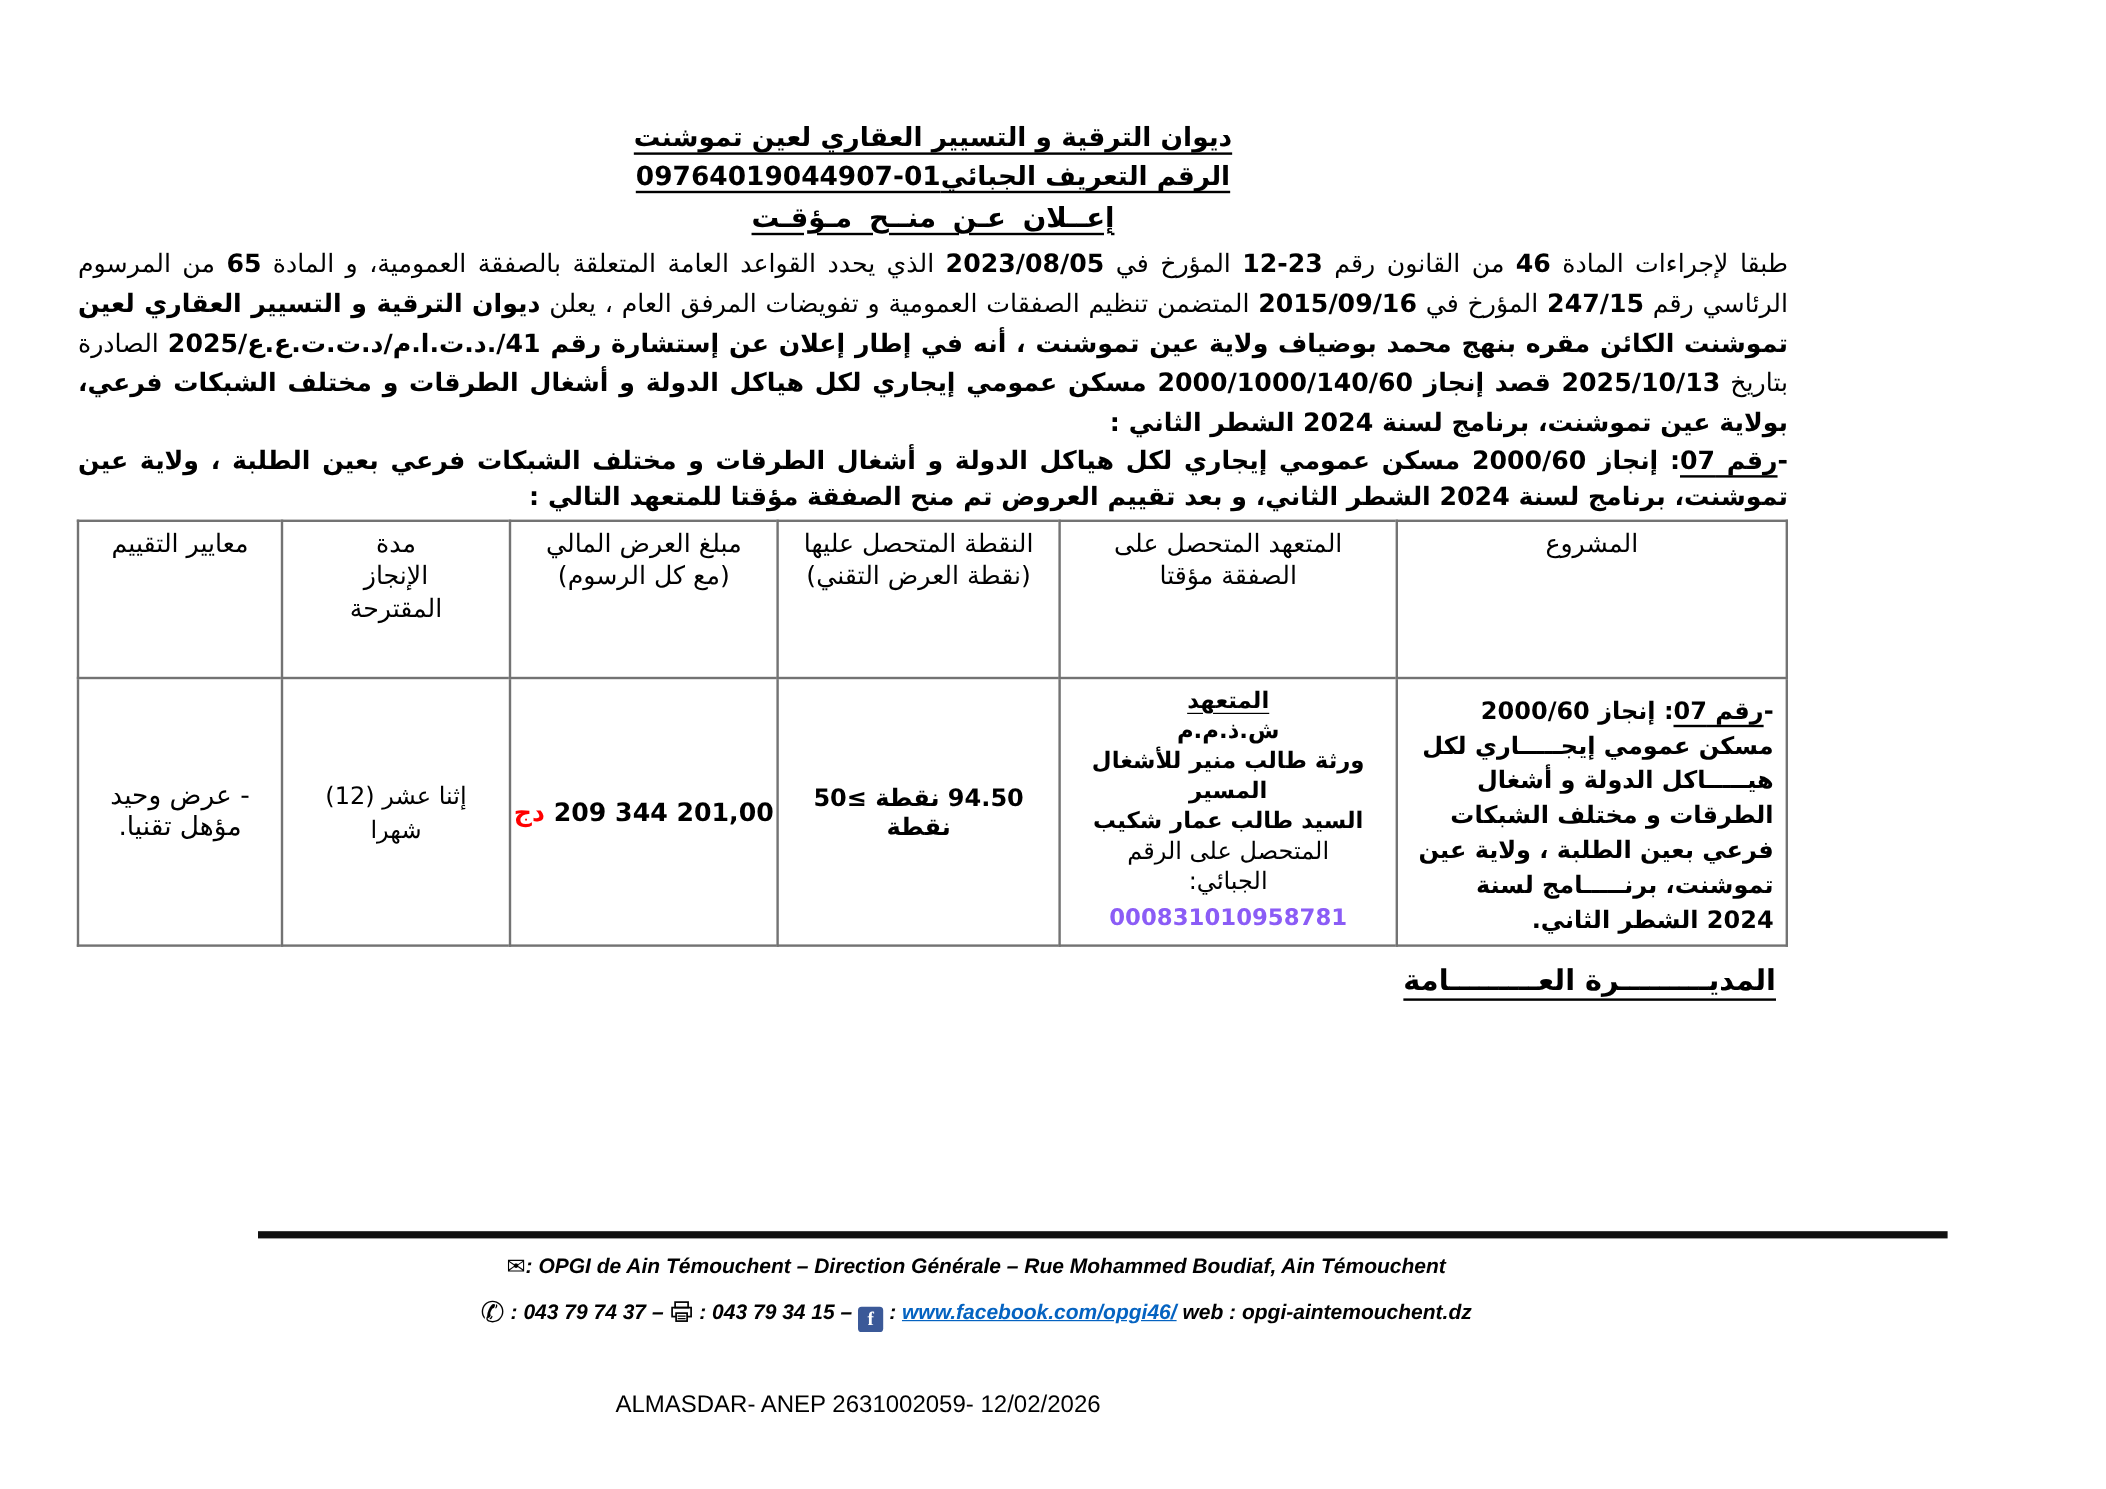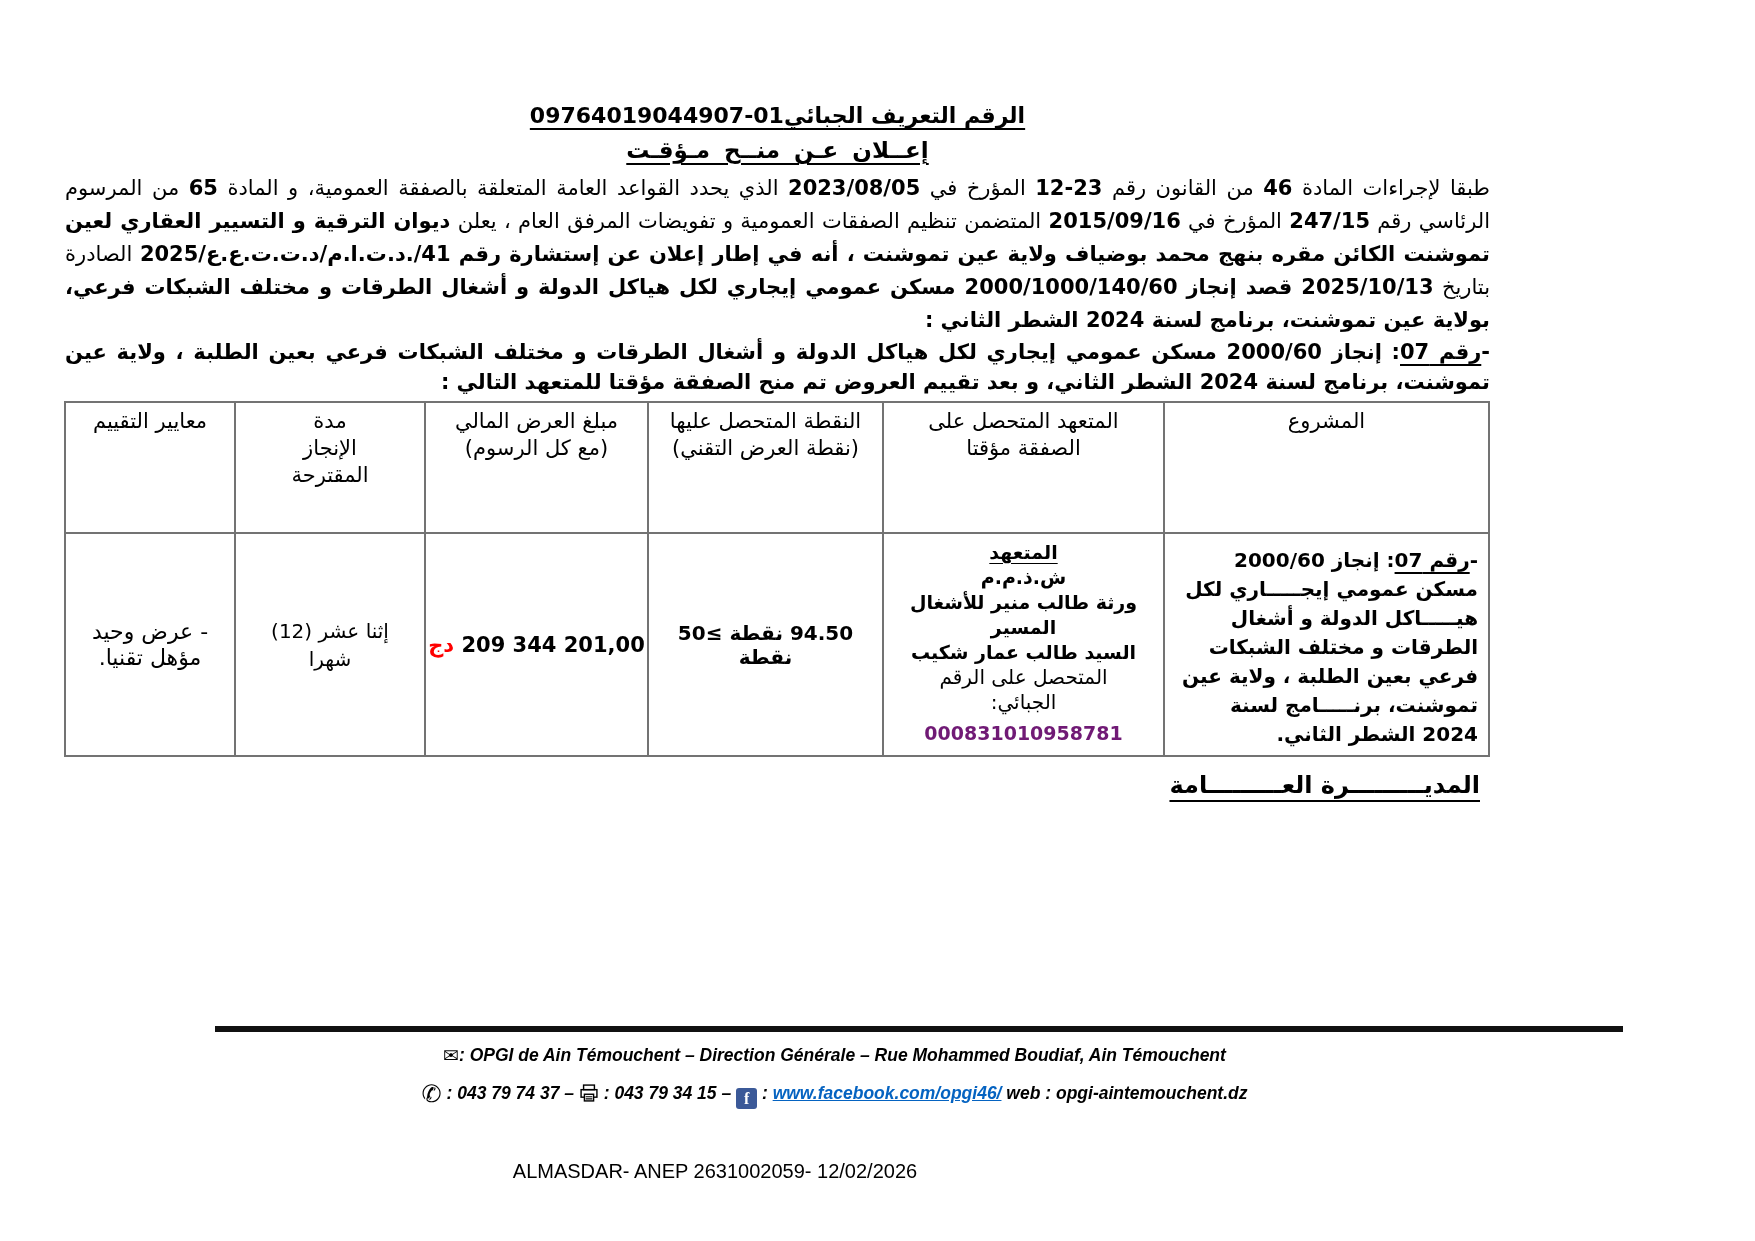--- a/index.html
+++ b/index.html
@@ -61,39 +61,39 @@
     vertical-align:top;
     text-align:center;
     font-size:19px;
     line-height:25px;
     padding:6px 4px;
     margin-left:16px;
   }
   .c-title { font-weight:bold; text-decoration:underline; text-underline-offset:4px; }
   .c-bold { font-weight:bold; }
   .c-reg  { font-size:20px; }
-  .c-tax  { font-weight:bold; color:#701a75; margin-top:6px; direction:ltr; }
+  .c-tax  { font-weight:bold; color:#8b5cf6; margin-top:6px; direction:ltr; }
   td.score-cell, td.amount-cell, td.duration-cell, td.criteria-cell {
     vertical-align:middle; text-align:center;
   }
   td.score-cell { font-size:20px; font-weight:bold; }
   td.amount-cell { font-size:21px; font-weight:bold; }
   td.duration-cell { font-size:20px; font-weight:normal; white-space:pre-line; line-height:28px; }
   td.criteria-cell { font-size:22px; white-space:pre-line; line-height:26px; }
   .signature {
     margin-top:14px;
     padding-right:10px;
     font-size:24px; font-weight:bold;
     text-decoration:underline; text-underline-offset:7px;
     text-align:right;
   }
   
   .rule { position:absolute; top:1026px; left:215px; width:1408px; height:6px; background:#111; }
   .f-line {
-    position:absolute; left:232px; width:1205px;
+    position:absolute; left:211px; width:1205px;
     direction:ltr; text-align:center;
     font-family:"Liberation Sans", sans-serif;
     font-style:italic; font-weight:600;
     font-size:17.5px; color:#000;
   }
   .f1 { top:1044px; }
   .f2 { top:1080px; }
   .f-line .icon { font-style:normal; font-weight:normal; }
   .envelope { font-size:19px; vertical-align:-1px; }
   .phone { font-size:24px; vertical-align:-3px; }
@@ -114,20 +114,21 @@
     font-size:20px;
   }
 </style>
 </head>
 <body>
 
 <div class="page">
   <div class="content">
 
     <div class="hdr">
+      <div class="h1 u">ديوان الترقية و التسيير العقاري لعين تموشنت</div>
       <div class="h2"><span class="u"><span>الرقم التعريف الجبائي</span><span dir="ltr">09764019044907-01</span></span></div>
       <div class="h3 u">إعــلان عـن منــح مـؤقـت</div>
     </div>
 
     <p class="intro"><span>طبقا لإجراءات المادة </span><span class="b">46</span><span> من القانون رقم </span><span class="b">23-12</span><span> المؤرخ في </span><span class="b">2023/08/05</span><span> الذي يحدد القواعد العامة المتعلقة بالصفقة العمومية، و المادة </span><span class="b">65</span><span> من المرسوم الرئاسي رقم </span><span class="b">247/15</span><span> المؤرخ في </span><span class="b">2015/09/16</span><span> المتضمن تنظيم الصفقات العمومية و تفويضات المرفق العام ، يعلن </span><span class="b">ديوان الترقية و التسيير العقاري لعين تموشنت الكائن مقره بنهج محمد بوضياف ولاية عين تموشنت ، أنه في إطار إعلان عن إستشارة رقم </span><span class="b">41/.د.ت.ا.م/د.ت.ت.ع.ع/2025</span><span> الصادرة بتاريخ </span><span class="b">2025/10/13</span><span class="b"> قصد إنجاز </span><span class="b">2000/1000/140/60</span><span class="b"> مسكن عمومي إيجاري لكل هياكل الدولة و أشغال الطرقات و مختلف الشبكات فرعي، بولاية عين تموشنت، برنامج لسنة 2024 الشطر الثاني :</span></p>
 
     <p class="lot"><span>-</span><span class="u">رقم 07</span><span>: إنجاز 2000/60 مسكن عمومي إيجاري لكل هياكل الدولة و أشغال الطرقات و مختلف الشبكات فرعي بعين الطلبة ، ولاية عين تموشنت، برنامج لسنة 2024 الشطر الثاني، و بعد تقييم العروض تم منح الصفقة مؤقتا للمتعهد التالي :</span></p>
 
     <table class="award">
       <colgroup>

